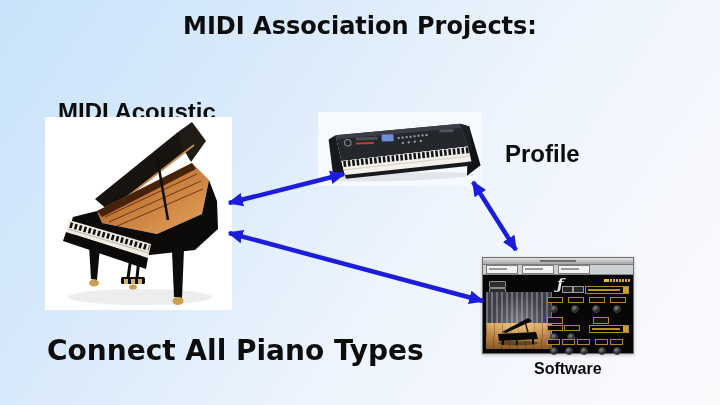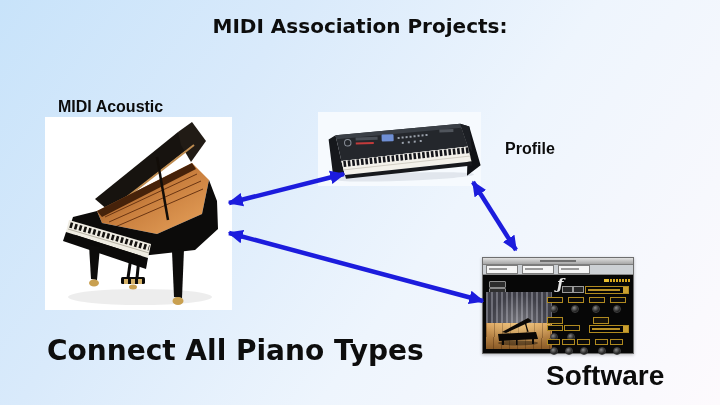--- a/index.html
+++ b/index.html
@@ -3,26 +3,26 @@
 <meta charset="utf-8">
 <style>
   html,body{margin:0;padding:0;}
   .slide{
     position:relative;width:720px;height:405px;overflow:hidden;
     background:linear-gradient(125deg,#c8e3fa 0%,#d9eafb 30%,#eef5fd 60%,#fdfafd 100%);
     font-family:"Liberation Sans",sans-serif;
   }
   .title{
     position:absolute;left:0;right:0;top:7px;text-align:center;
-    font-family:"DejaVu Sans",sans-serif;font-weight:700;font-size:20px;line-height:39px;color:#0d0d0d;
+    font-family:"DejaVu Sans",sans-serif;font-weight:700;font-size:24px;line-height:39px;color:#0d0d0d;
   }
-  .label{position:absolute;font-weight:700;font-size:16px;color:#0c0c0c;white-space:nowrap;}
+  .label{position:absolute;font-weight:700;font-size:24px;color:#0c0c0c;white-space:nowrap;}
   .label-acoustic{left:58px;top:98px;}
   .label-digital{left:505px;top:140px;}
-  .label-software{left:534px;top:360px;font-size:28px;margin-left:12px;}
+  .label-software{left:534px;top:360px;font-size:16px;}
   .footer{
     position:absolute;left:47px;top:334px;
     font-family:"DejaVu Sans",sans-serif;font-weight:700;font-size:28px;color:#0d0d0d;white-space:nowrap;
   }
   .acoustic-box{position:absolute;left:45px;top:117px;width:187px;height:193px;background:#ffffff;}
   .digital-box{position:absolute;left:318px;top:112px;width:163px;height:74px;background:#f6fafe;}
   .acoustic-box svg,.digital-box svg{display:block;width:100%;height:100%;}
 
   
   .sw{position:absolute;left:482px;top:257px;width:150px;height:95px;background:#060606;

